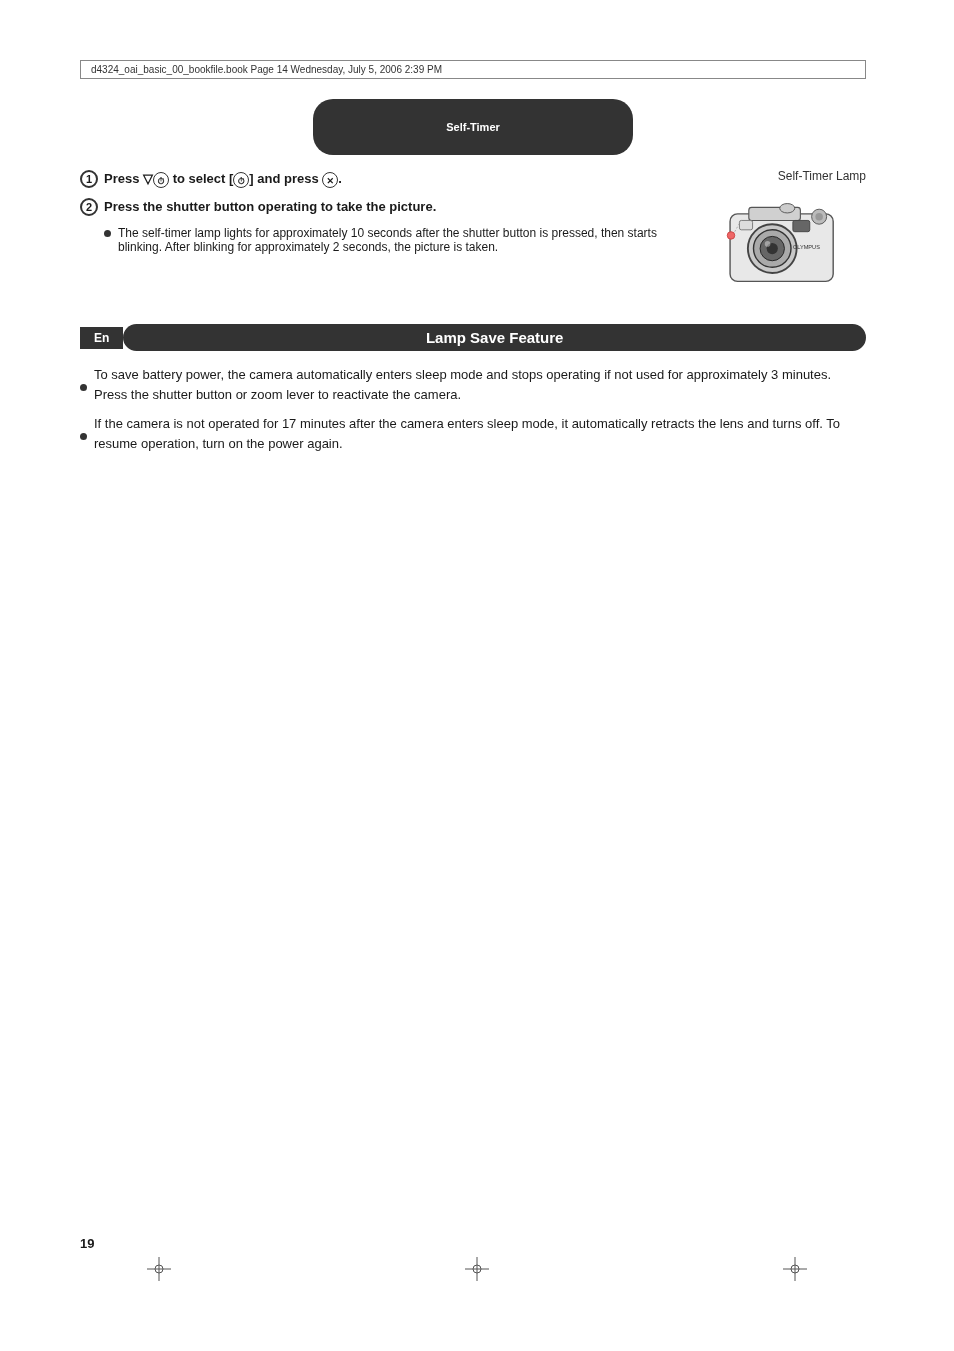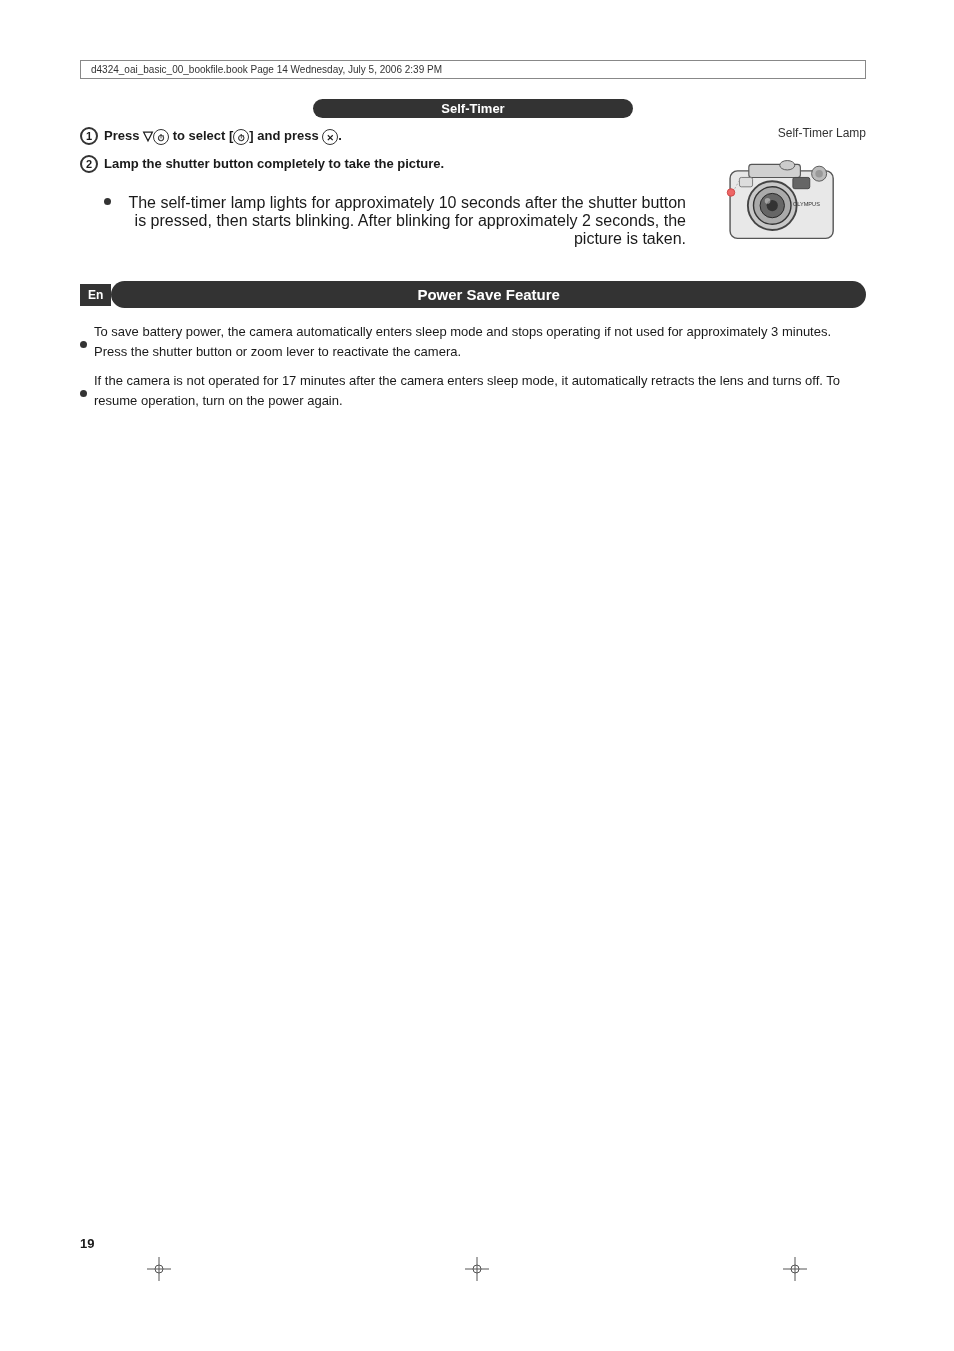--- a/index.html
+++ b/index.html
@@ -67,24 +67,24 @@
     
     .section-self-timer {
       margin-bottom: 24px;
     }
 
     .section-header-self-timer {
       background: #333333;
       color: #ffffff;
       text-align: center;
       font-weight: bold;
-      font-size: 13px;
-      padding: 2px 20px;
+      font-size: 11px;
+      padding: 22px 20px;
       border-radius: 20px;
-      margin-bottom: 8px;
+      margin-bottom: 14px;
       width: 320px;
       margin-left: auto;
       margin-right: auto;
     }
 
     .self-timer-content {
       display: flex;
       gap: 20px;
       align-items: flex-start;
     }
@@ -138,24 +138,23 @@
 
     .step-text {
       flex: 1;
       line-height: 1.5;
       font-weight: bold;
     }
 
     .sub-bullet {
       display: flex;
       align-items: flex-start;
-      margin-top: 21px;
+      margin-top: 10px;
       margin-left: 24px;
-      font-size: 16px;
-      text-align: right;
+      font-size: 12px;
     }
 
     .bullet-dot {
       width: 7px;
       height: 7px;
       background: #333;
       border-radius: 50%;
       flex-shrink: 0;
       margin-top: 4px;
       margin-right: 7px;
@@ -170,21 +169,21 @@
       display: flex;
       align-items: center;
       margin-bottom: 14px;
     }
 
     .en-badge {
       background: #333333;
       color: #ffffff;
       font-weight: bold;
       font-size: 12px;
-      padding: 4px 8px;
+      padding: 4px 14px;
       margin-right: 0;
       flex-shrink: 0;
     }
 
     .power-save-title {
       background: #333333;
       color: #ffffff;
       text-align: center;
       font-weight: bold;
       font-size: 15px;
@@ -325,21 +324,21 @@
 
         <div class="step">
           <div class="step-number">1</div>
           <div class="step-text">
             Press ▽<span style="display:inline-block;width:16px;height:16px;border:1px solid #333;border-radius:50%;font-size:9px;text-align:center;line-height:16px;vertical-align:middle;">⏱</span> to select [<span style="display:inline-block;width:16px;height:16px;border:1px solid #333;border-radius:50%;font-size:9px;text-align:center;line-height:16px;vertical-align:middle;">⏱</span>] and press <span style="display:inline-block;width:16px;height:16px;border:1px solid #333;border-radius:50%;font-size:9px;text-align:center;line-height:16px;vertical-align:middle;">✕</span>.
           </div>
         </div>
 
         <div class="step">
           <div class="step-number">2</div>
-          <div class="step-text">Lamp the shutter button completely to take the picture.</div>
+          <div class="step-text">Press the shutter button operating to take the picture.</div>
         </div>
 
         <div class="sub-bullet">
           <div class="bullet-dot"></div>
           <div>The self-timer lamp lights for approximately 10 seconds after the shutter button is pressed, then starts blinking. After blinking for approximately 2 seconds, the picture is taken.</div>
         </div>
 
       </div>
 
       <div class="self-timer-image">
@@ -372,21 +371,21 @@
           <circle cx="16" cy="48" r="4" fill="#e66" stroke="#c44" stroke-width="1"></circle>
           <line x1="20" y1="44" x2="25" y2="35" stroke="#999" stroke-width="0.8" stroke-dasharray="2,2"></line>
         </svg>
       </div>
     </div>
   </div>
 
   <div class="section-power-save">
     <div class="section-header-power-save">
       <div class="en-badge">En</div>
-      <div class="power-save-title">Power Save Feature</div>
+      <div class="power-save-title">Lamp Save Feature</div>
     </div>
 
     <div class="power-save-bullets">
 
       <div class="power-bullet">
         <div class="bullet-dot"></div>
         <div>To save battery power, the camera automatically enters sleep mode and stops operating if not used for approximately 3 minutes. Press the shutter button or zoom lever to reactivate the camera.</div>
       </div>
 
       <div class="power-bullet">

